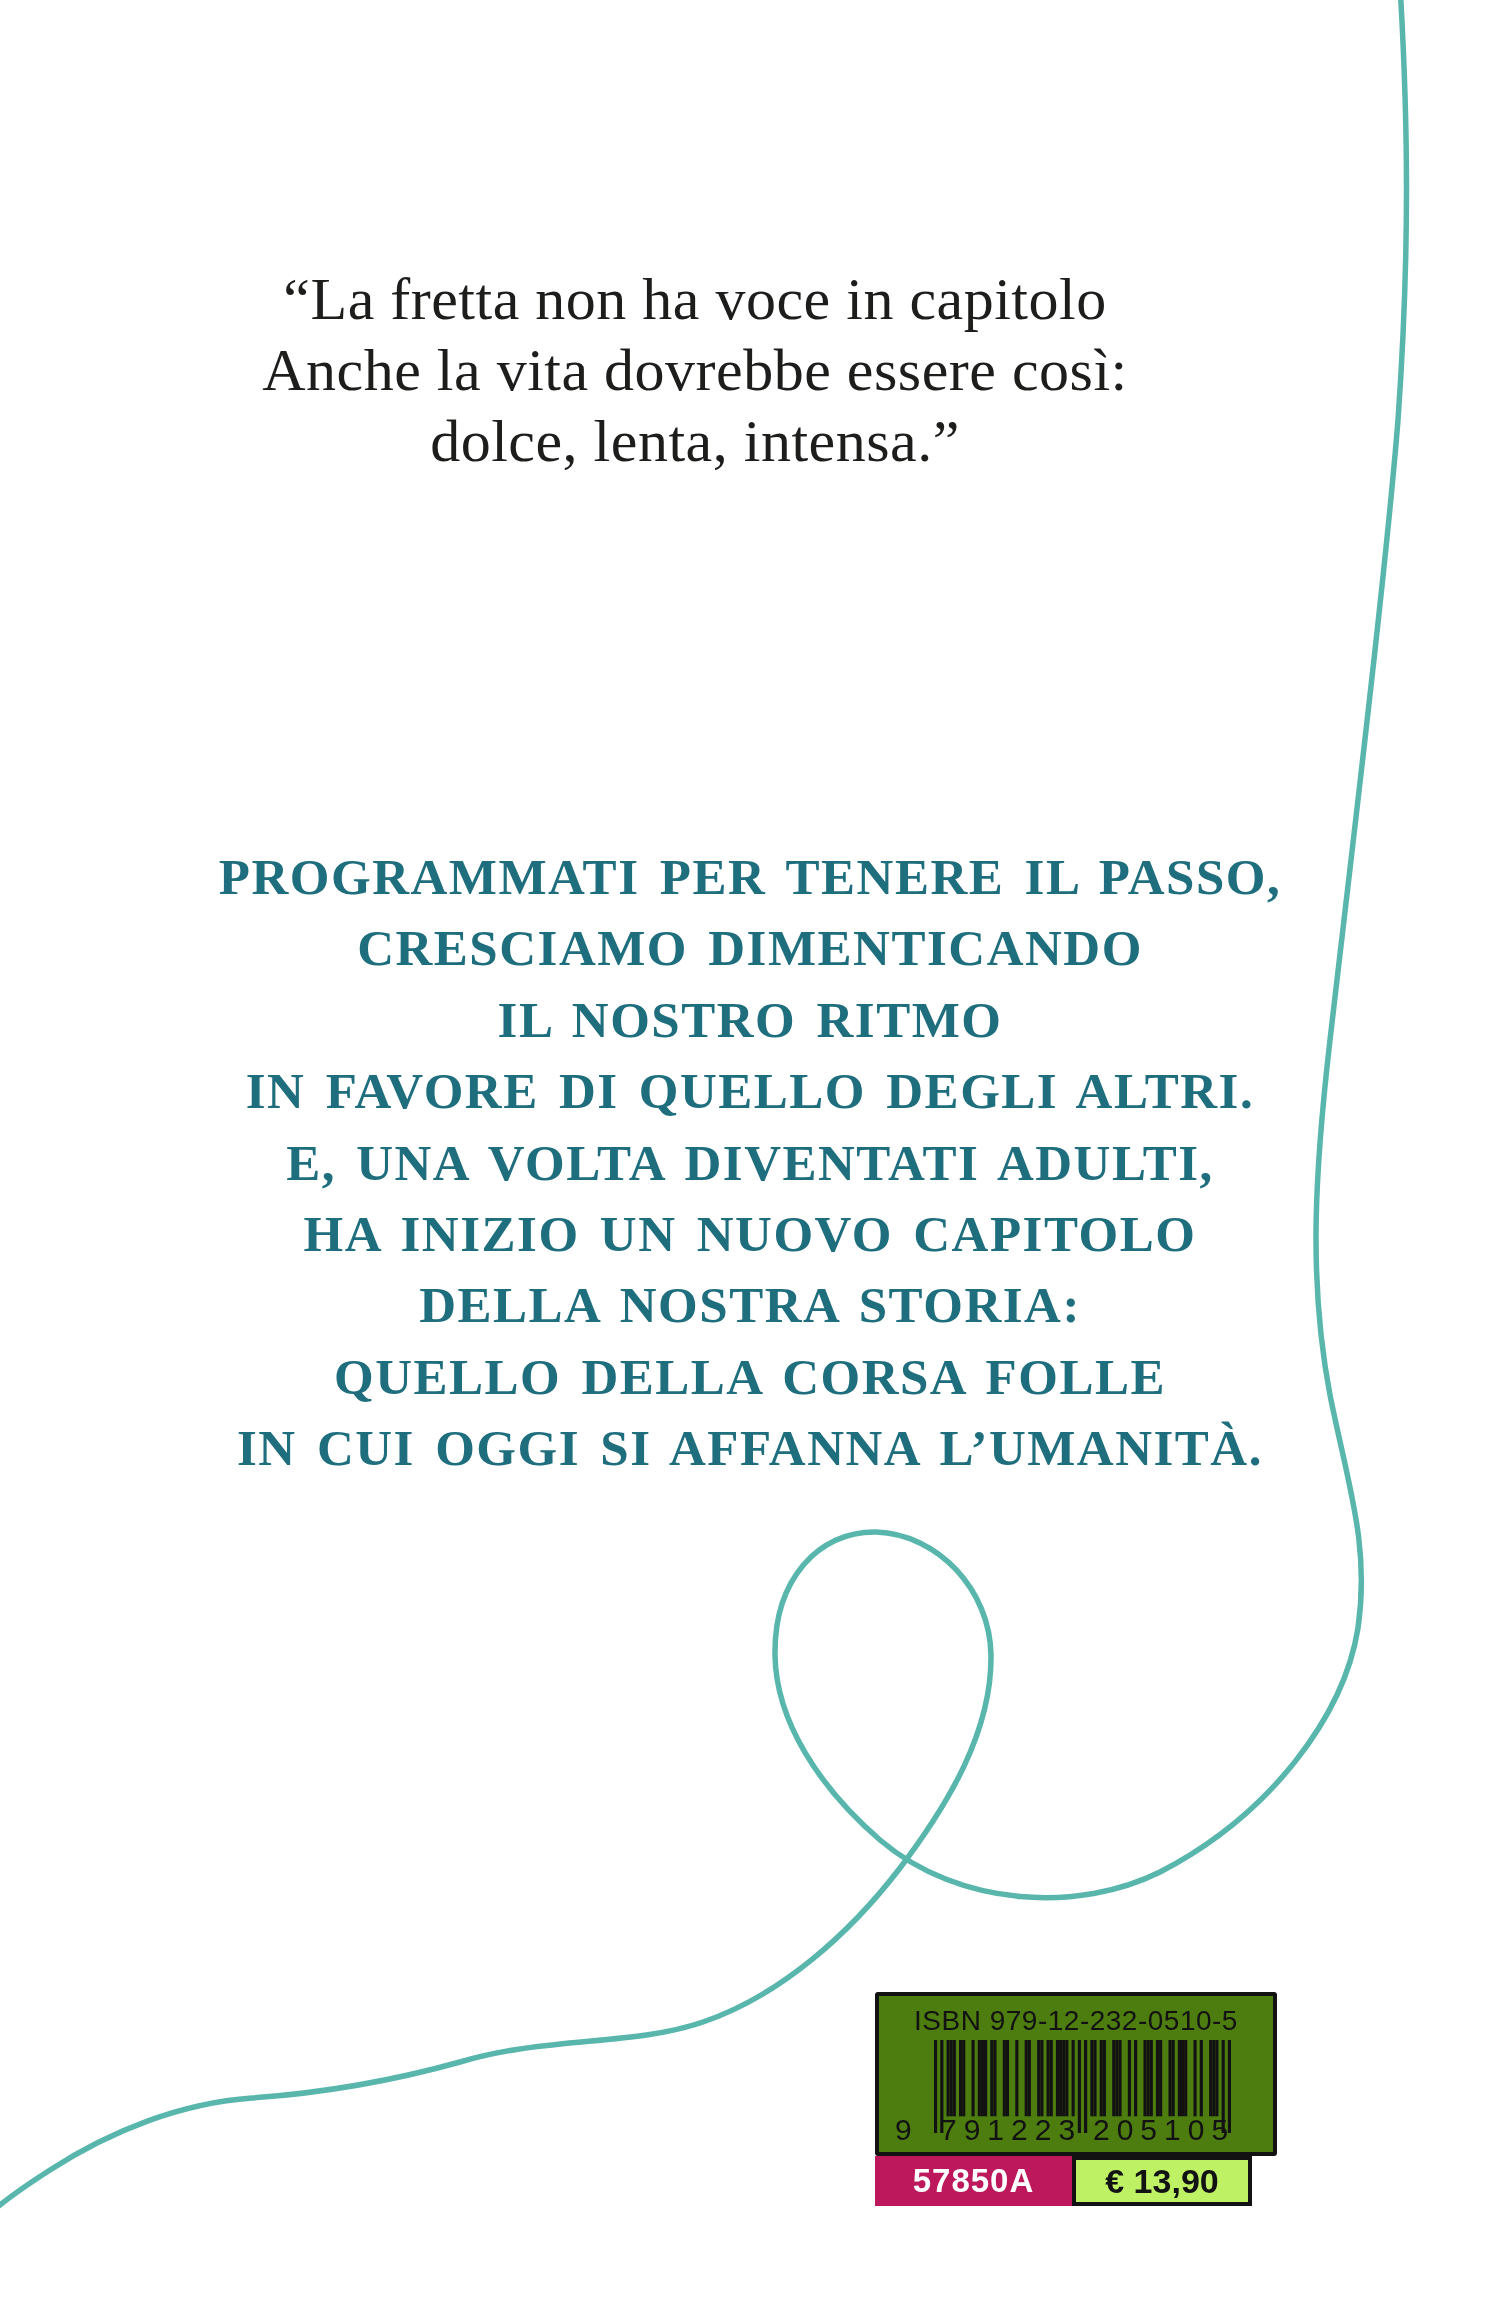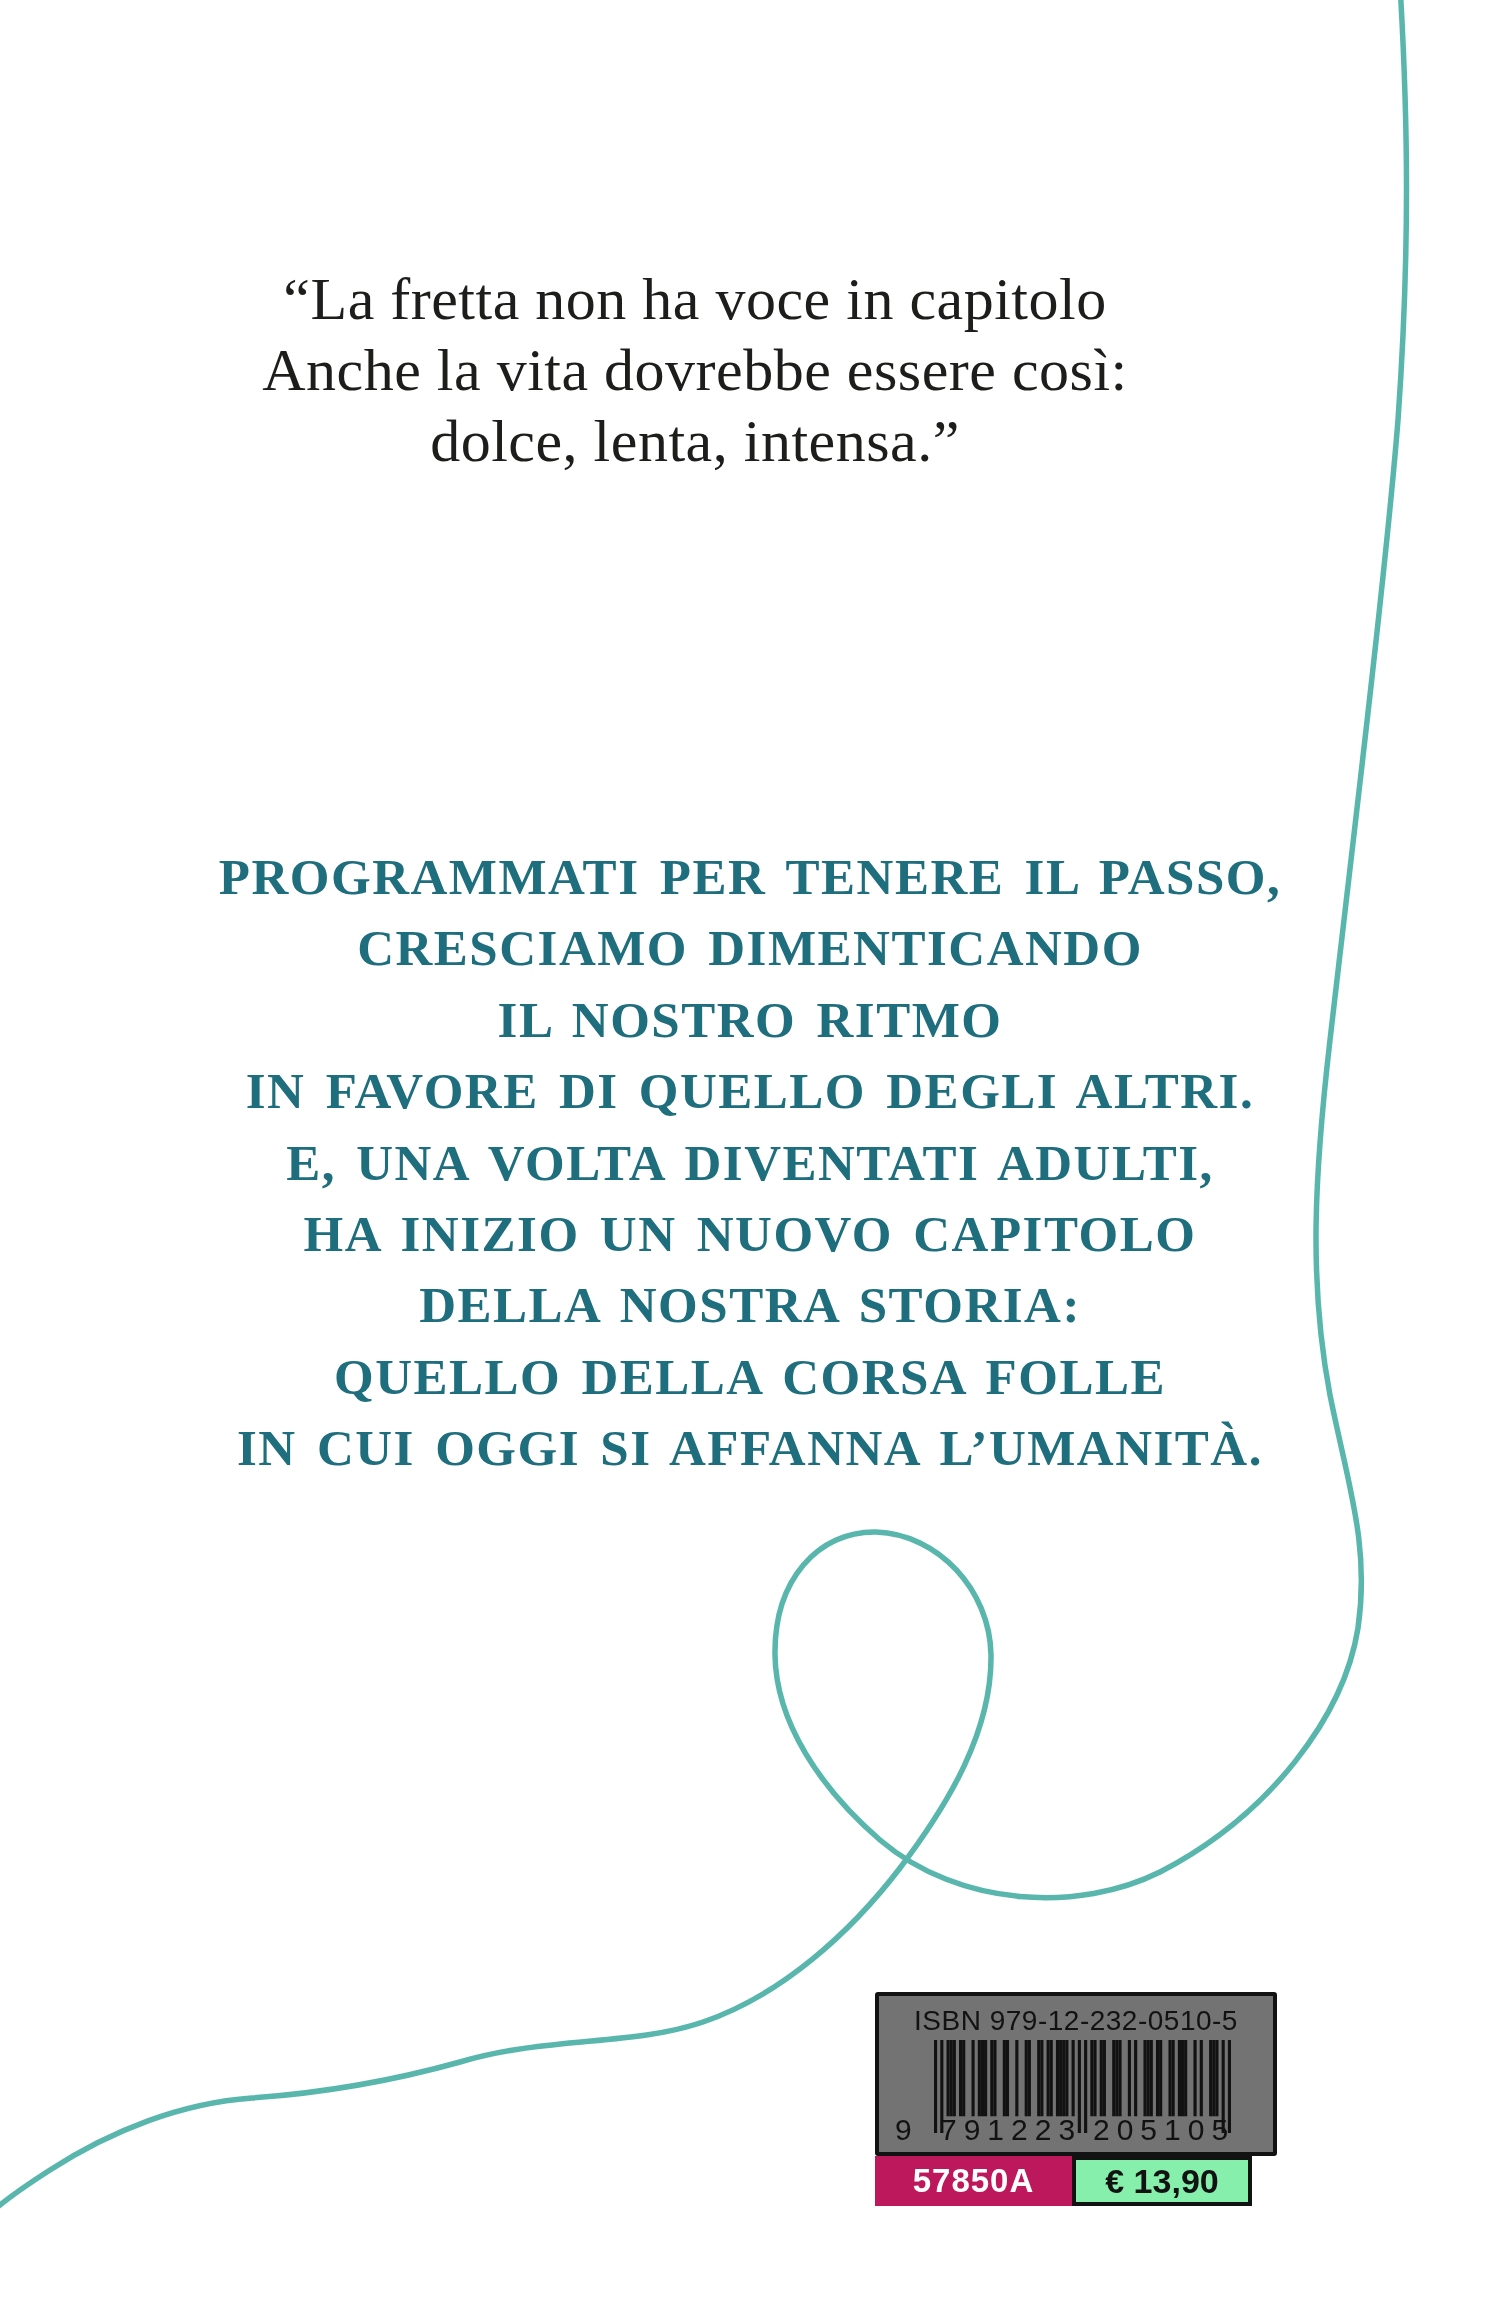--- a/index.html
+++ b/index.html
@@ -33,21 +33,21 @@
     color:#1e6e7e;
   }
   .barcode-block{
     position:absolute;left:875px;top:1992px;width:403px;height:215px;
     font-family:"Liberation Sans", sans-serif;
   }
   .bc-box{
     position:absolute;left:0;top:0;width:402px;height:164px;
     box-sizing:border-box;
     border:4px solid #121212;border-radius:3px;
-    background:#737373;
+    background:#4d7c0f;
   }
   .isbn-label{
     position:absolute;top:9px;left:0;right:0;
     text-align:center;
     font-size:28px;color:#121212;letter-spacing:0.5px;
   }
   .bars{
     position:absolute;left:55px;top:44px;width:297px;height:93px;
   }
   .bc-digit{
@@ -60,21 +60,21 @@
   .edition-badge{
     position:absolute;left:0;top:164px;width:197px;height:50px;
     background:#be185d;
     color:#ffffff;font-weight:700;font-size:33px;letter-spacing:1px;
     text-align:center;line-height:50px;
   }
   .price-box{
     position:absolute;left:197px;top:164px;width:180px;height:50px;
     box-sizing:border-box;
     border:4px solid #121212;
-    background:#86efac;
+    background:#bef264;
     color:#121212;font-weight:700;font-size:34px;
     text-align:center;line-height:42px;
   }
 </style>
 </head>
 <body>
 
 <div class="page">
 
   <svg class="squiggle-svg" viewBox="0 0 1500 2321" aria-hidden="true">

